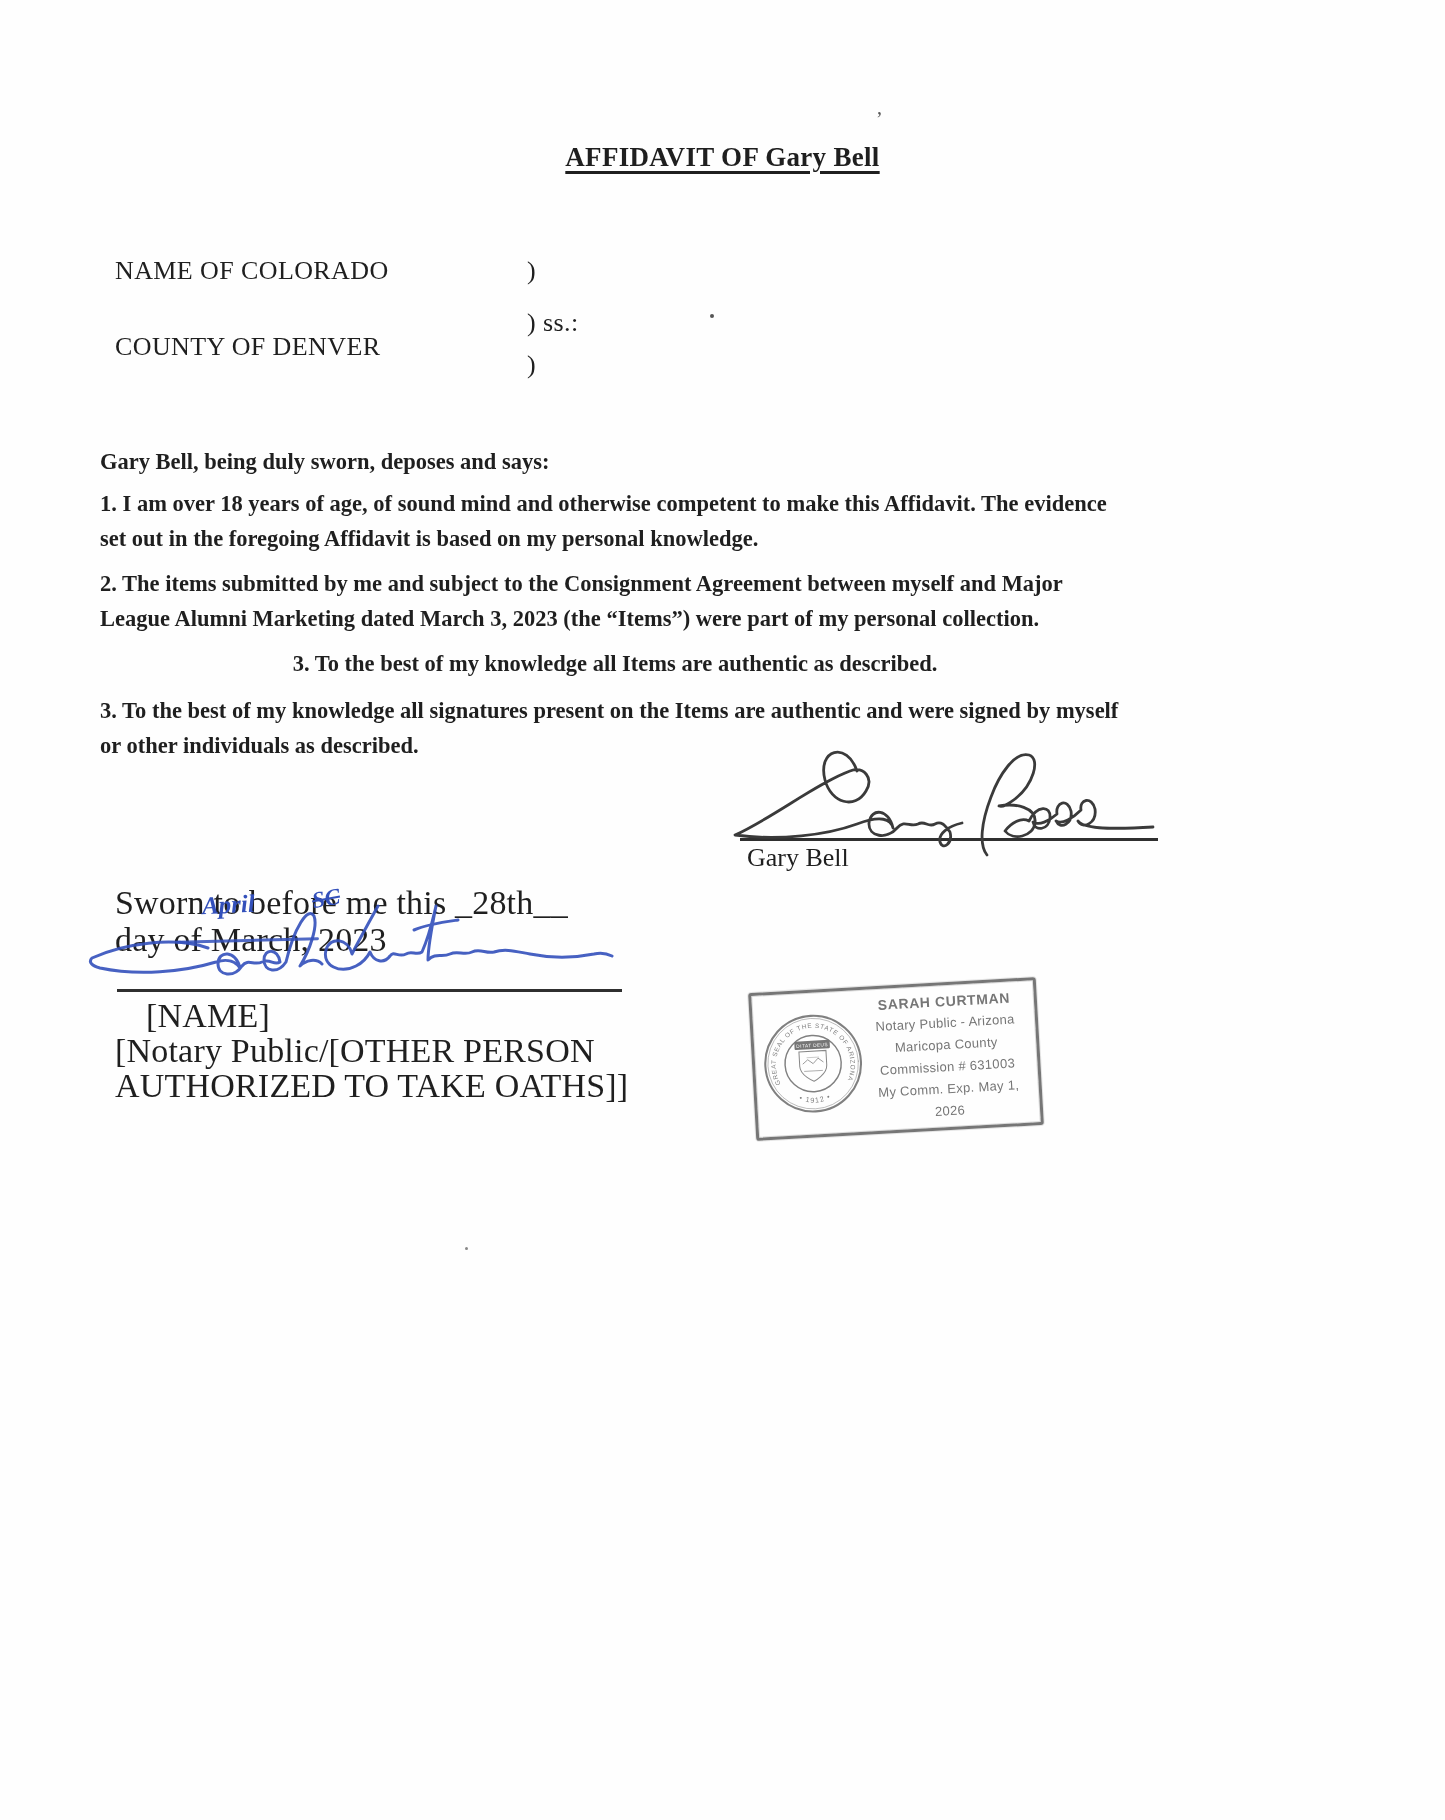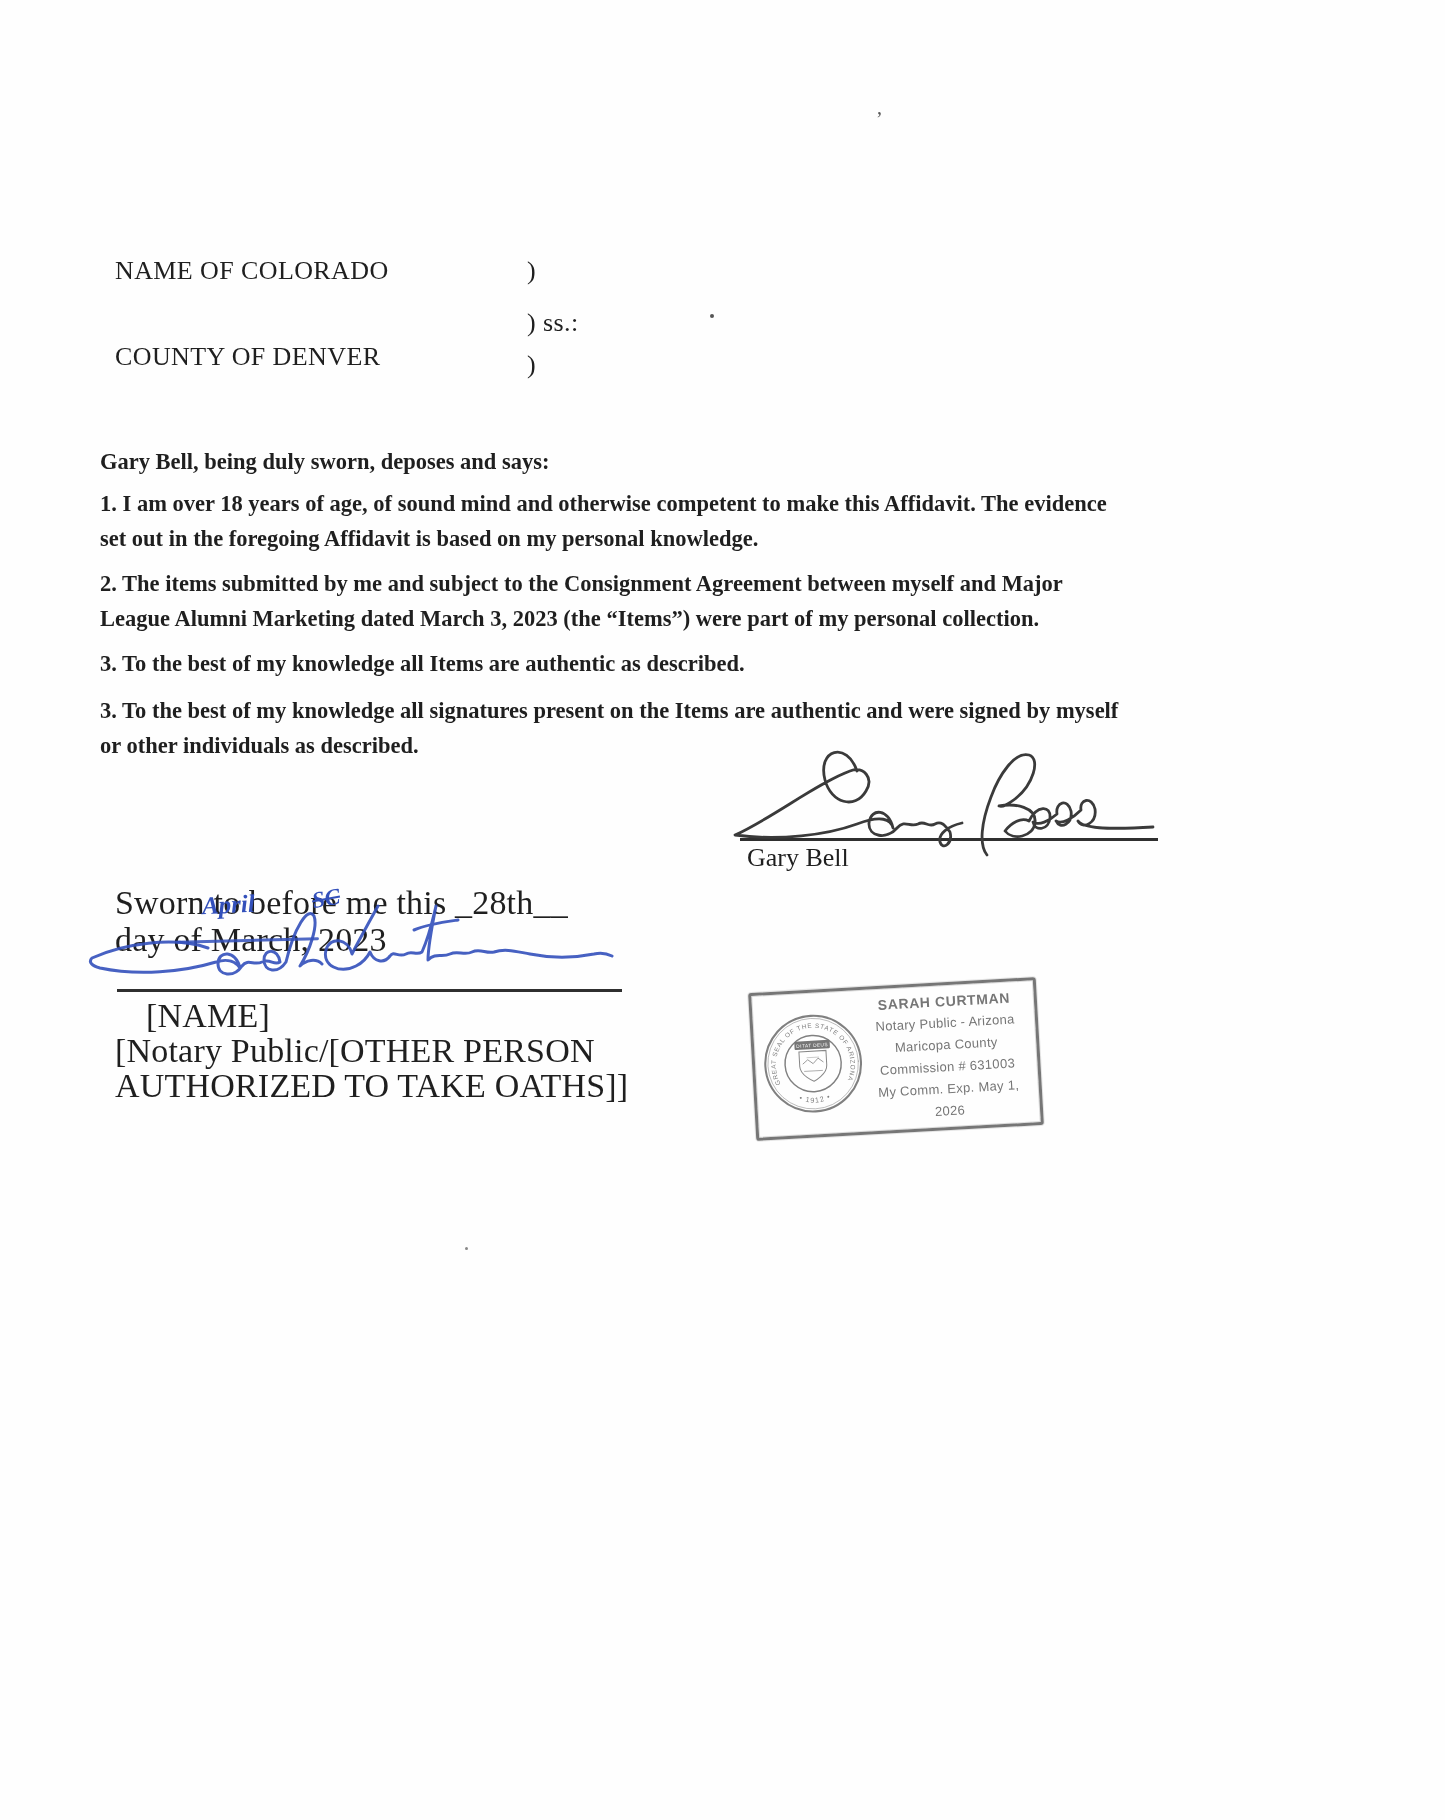--- a/index.html
+++ b/index.html
@@ -76,32 +76,33 @@
 </style>
 </head>
 <body>
 
 <div class="page">
 
   <span class="abs speck" style="left:876px;top:108px;">’</span>
   <span class="abs dot" style="left:710px;top:314px;width:4px;height:4px;"></span>
   <span class="abs dot" style="left:465px;top:1247px;width:3px;height:3px;opacity:.7;"></span>
 
+  <div class="abs title">AFFIDAVIT OF Gary Bell</div>
 
   <div class="abs jurat" style="left:115px;top:256px;">NAME OF COLORADO</div>
   <div class="abs jurat" style="left:527px;top:256px;">)</div>
   <div class="abs jurat" style="left:527px;top:308px;">) ss.:</div>
-  <div class="abs jurat" style="left:115px;top:342px;">COUNTY OF DENVER</div>
+  <div class="abs jurat" style="left:115px;top:332px;">COUNTY OF DENVER</div>
   <div class="abs jurat" style="left:527px;top:350px;">)</div>
 
   <div class="abs body-text" style="top:444px;">Gary Bell, being duly sworn, deposes and says:</div>
 
   <div class="abs body-text" style="top:486px;">1. I am over 18 years of age, of sound mind and otherwise competent to make this Affidavit. The evidence set out in the foregoing Affidavit is based on my personal knowledge.</div>
   <div class="abs body-text" style="top:566px;">2. The items submitted by me and subject to the Consignment Agreement between myself and Major League Alumni Marketing dated March 3, 2023 (the “Items”) were part of my personal collection.</div>
-  <div class="abs body-text" style="top:646px;">3. To the best of my knowledge all Items are authentic as described.</div>
+  <div class="abs body-text" style="top:646px;text-align:center;">3. To the best of my knowledge all Items are authentic as described.</div>
   <div class="abs body-text" style="top:693px;">3. To the best of my knowledge all signatures present on the Items are authentic and were signed by myself or other individuals as described.</div>
 
   <div class="abs sig-underline" style="left:740px;top:838px;width:418px;height:3px;"></div>
 
   <svg class="abs" style="left:685px;top:733px;" width="480" height="130" viewBox="0 0 480 130" aria-label="Gary Bell signature">
     <g fill="none" stroke="#3a3a3a" stroke-width="2.8" stroke-linecap="round" stroke-linejoin="round">
       <path d="M 172,38 C 162,8 132,16 140,47 C 146,70 170,77 181,58 C 189,45 179,33 165,38
                C 132,50 86,86 50,102 C 94,108 142,102 172,91 C 196,82 206,86 208,95
                C 204,76 186,74 184,90 C 183,104 202,107 212,95 C 220,86 225,95 233,91
                C 240,87 243,95 250,91 C 257,87 261,94 265,99 C 268,110 258,118 255,109

